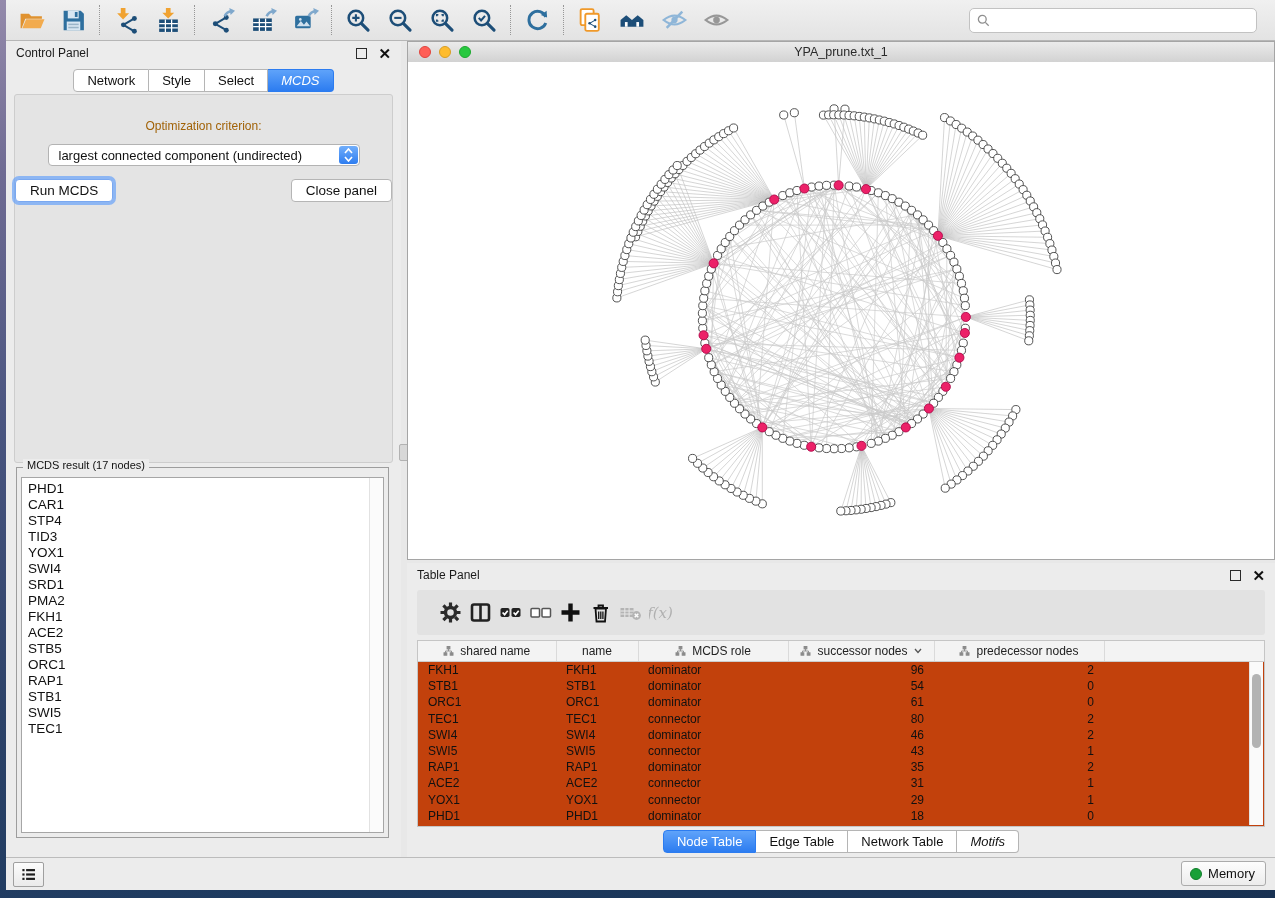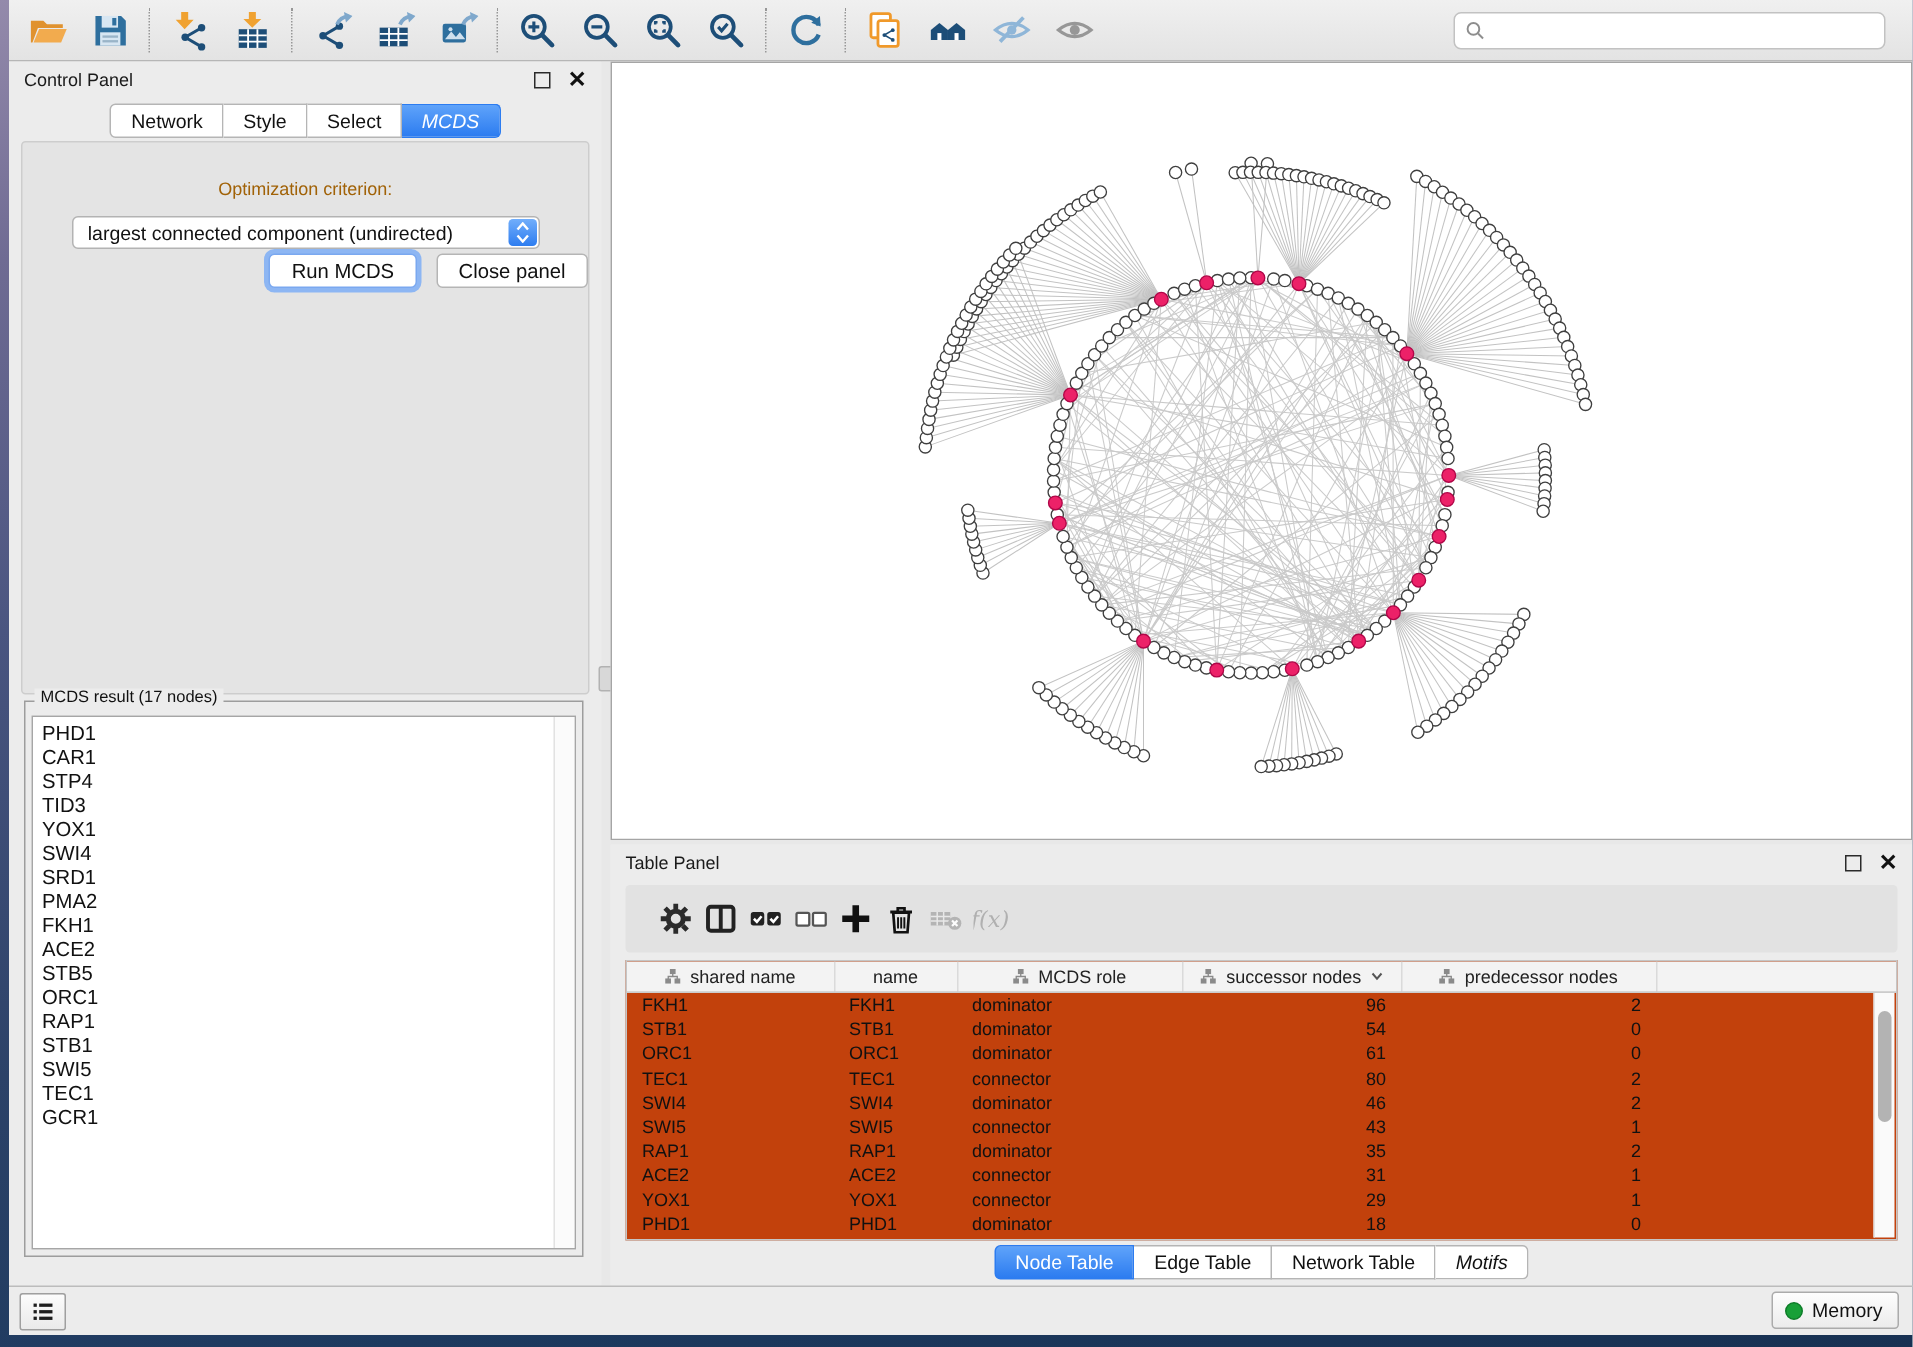--- a/index.html
+++ b/index.html
@@ -34,21 +34,21 @@
   .tab:last-child{border-radius:0 4px 4px 0;font-style:italic;}
   .tab.active{background:linear-gradient(#5fa3fa,#2c7cf0);border-color:#2c7cf0;color:#fff;}
   .cp-body{position:absolute;left:8px;right:8px;top:53px;height:367px;background:#e4e4e4;
     border:1px solid #cdcdcd;border-radius:3px;text-align:center;}
   .opt-label{display:block;margin-top:24px;font-size:12px;color:#a16207;}
   .dropdown{margin:11px auto 0;width:312px;height:22px;background:#fff;border:1px solid #b3b3b3;border-radius:4px;
     position:relative;font-size:13px;text-align:left;line-height:22px;padding-left:10px;box-sizing:border-box;color:#111;}
   .dd-stepper{position:absolute;right:1px;top:1px;bottom:1px;width:19px;border-radius:3px;
     background:linear-gradient(#71aefb,#2e7df0);display:flex;flex-direction:column;align-items:center;justify-content:center;gap:2px;}
   .dd-stepper svg{width:9px;height:6px;}
-  .btn-row{margin-top:3px;display:flex;justify-content:flex-end;gap:13px;}
+  .btn-row{margin-top:13px;display:flex;justify-content:space-between;gap:13px;}
   .btn{font-size:13.5px;padding:3px 14px;background:#fff;border:1px solid #b5b5b5;border-radius:4px;color:#111;}
   .btn.focused{box-shadow:0 0 0 3px rgba(93,156,250,.65);border-color:#7aa8f0;}
 
   .result-fieldset{position:absolute;left:10px;right:12px;top:426px;bottom:20px;border:1px solid #9d9d9d;background:#ececec;}
   .result-legend{position:absolute;top:-9px;left:6px;background:#ececec;padding:0 4px;font-size:11px;color:#111;}
   .result-list{position:absolute;left:4px;right:4px;top:9px;bottom:4px;background:#fff;border:1px solid #a6a6a6;
     font-size:13.5px;line-height:16px;color:#111;padding:3px 0 0 6px;overflow:hidden;position:absolute;}
   .result-scroll{position:absolute;top:0;bottom:0;right:0;width:13px;background:#fbfbfb;border-left:1px solid #e2e2e2;}
 
   
@@ -302,30 +302,37 @@
           <div>SRD1</div>
           <div>PMA2</div>
           <div>FKH1</div>
           <div>ACE2</div>
           <div>STB5</div>
           <div>ORC1</div>
           <div>RAP1</div>
           <div>STB1</div>
           <div>SWI5</div>
           <div>TEC1</div>
-          <div>GCR1</div>
         </div>
     </div>
   </div>
 
   <div class="v-splitter">
     <div class="v-grip"></div>
   </div>
 
   <div class="network-window">
+    <div class="nw-titlebar">
+      <span class="traffic">
+        <span class="light red"></span>
+        <span class="light yellow"></span>
+        <span class="light green"></span>
+      </span>
+      <div class="nw-title">YPA_prune.txt_1</div>
+    </div>
     <div class="nw-canvas">
       <svg id="graph" viewBox="0 0 874 499" preserveAspectRatio="xMidYMid meet">
           <g stroke="#8a8a8a" stroke-width="0.7" opacity="0.45">
             <line x1="301.0" y1="288.2" x2="340.1" y2="354.0"></line>
             <line x1="502.4" y1="367.5" x2="385.3" y2="381.3"></line>
             <line x1="301.0" y1="288.2" x2="340.1" y2="354.0"></line>
             <line x1="357.6" y1="367.5" x2="320.2" y2="180.9"></line>
             <line x1="562.0" y1="272.2" x2="309.0" y2="311.3"></line>
             <line x1="462.2" y1="127.0" x2="560.4" y2="282.4"></line>
             <line x1="525.7" y1="348.4" x2="351.8" y2="363.6"></line>

